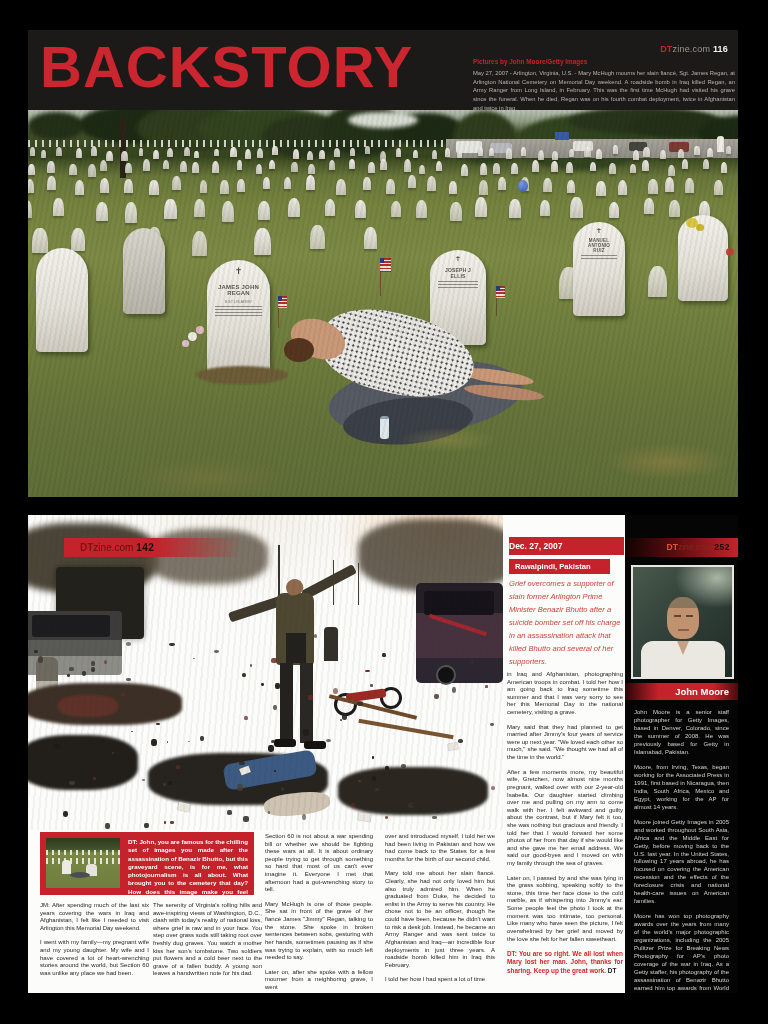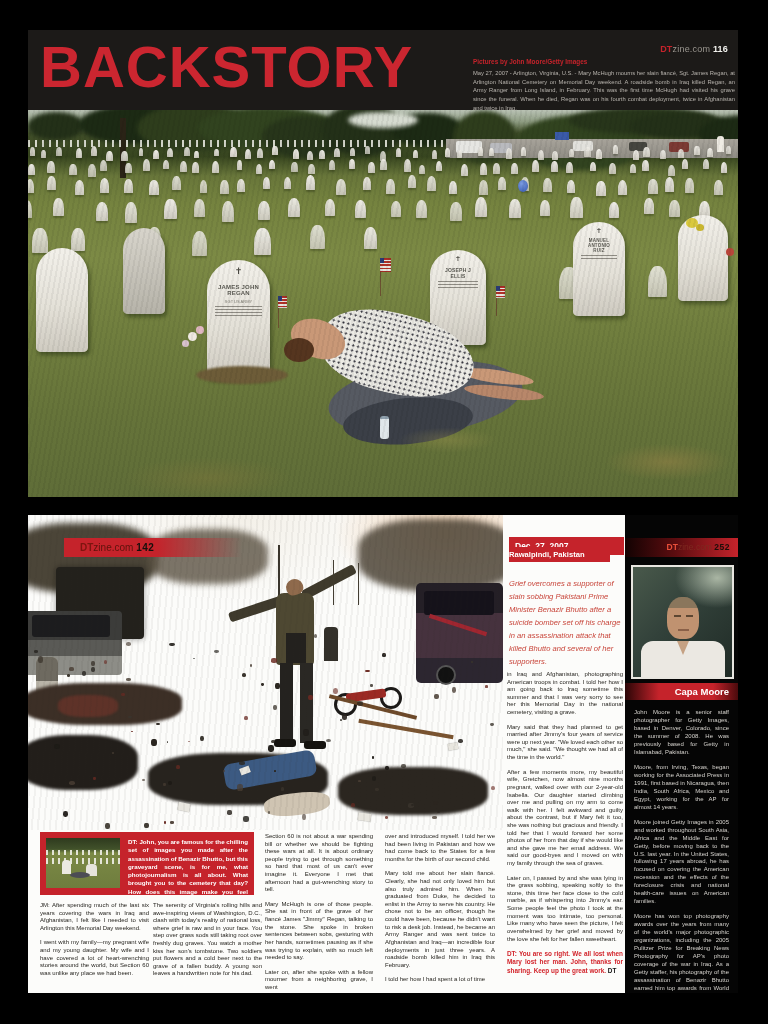--- a/index.html
+++ b/index.html
@@ -526,37 +526,37 @@
       <p>I told her how I had spent a lot of time</p>
     </div>
     <div class="txtcol" style="left:479px;top:156px;width:116px;">
       <p>in Iraq and Afghanistan, photographing American troops in combat. I told her how I am going back to Iraq sometime this summer and that I was very sorry to see her this Memorial Day in the national cemetery, visiting a grave.</p>
       <p>Mary said that they had planned to get married after Jimmy's four years of service were up next year. "We loved each other so much," she said. "We thought we had all of the time in the world."</p>
       <p>After a few moments more, my beautiful wife, Gretchen, now almost nine months pregnant, walked over with our 2-year-old Isabella. Our daughter started climbing over me and pulling on my arm to come walk with her. I felt awkward and guilty about the contrast, but if Mary felt it too, she was nothing but gracious and friendly. I told her that I would forward her some photos of her from that day if she would like and she gave me her email address. We said our good-byes and I moved on with my family through the sea of graves.</p>
       <p>Later on, I passed by and she was lying in the grass sobbing, speaking softly to the stone, this time her face close to the cold marble, as if whispering into Jimmy's ear. Some people feel the photo I took at the moment was too intimate, too personal. Like many who have seen the picture, I felt overwhelmed by her grief and moved by the love she felt for her fallen sweetheart.</p>
       <p class="closing"><span>DT: You are so right. We all lost when Mary lost her man. John, thanks for sharing. Keep up the great work. </span><span class="endmark">DT</span></p>
     </div>
 
-    <div class="datebox" style="left:481px;top:22px;width:115px;height:18px;font-size:8.5px;line-height:18px;padding-left:6px;">Dec. 27, 2007</div>
-    <div class="datebox" style="left:481px;top:32px;width:101px;height:15px;font-size:7.6px;line-height:15px;">Rawalpindi, Pakistan</div>
-    <div class="standfirst">Grief overcomes a supporter of slain sobbing Pakistani Prime Minister Benazir Bhutto after a suicide bomber set off his charge in an assassination attack that killed Bhutto and several of her supporters.</div>
+    <div class="datebox" style="left:481px;top:22px;width:115px;height:18px;font-size:8.5px;line-height:18px;">Dec. 27, 2007</div>
+    <div class="datebox" style="left:481px;top:44px;width:101px;height:15px;font-size:7.6px;line-height:15px;padding-left:6px;">Rawalpindi, Pakistan</div>
+    <div class="standfirst">Grief overcomes a supporter of slain former Arlington Prime Minister Benazir Bhutto after a suicide bomber set off his charge in an assassination attack that killed Bhutto and several of her supporters.</div>
 
     <div class="sidebar">
       <div class="bar141">
         <span class="f-dt">DT</span><span class="f-site">zine.com</span> <span class="f-num">252</span>
       </div>
       <div class="portrait">
         <div class="abs" style="left:8px;top:74px;width:84px;height:36px;background:#ebe8e2;border-radius:12px 12px 0 0;"></div>
         <div class="abs" style="left:44px;top:74px;width:12px;height:14px;background:#c5a183;clip-path:polygon(0 0,100% 0,50% 100%);"></div>
         <div class="abs" style="left:34px;top:30px;width:32px;height:42px;background:linear-gradient(180deg,#8a765c 0 26%,#c09270 26% 100%);border-radius:45% 45% 40% 40%;"></div>
         <div class="abs" style="left:41px;top:48px;width:7px;height:1.5px;background:#5c4632;"></div>
         <div class="abs" style="left:53px;top:48px;width:7px;height:1.5px;background:#5c4632;"></div>
         <div class="abs" style="left:45px;top:62px;width:11px;height:1.5px;background:#8a6048;"></div>
       </div>
-      <div class="nameplate">Capa Moore</div>
+      <div class="nameplate">John Moore</div>
       <div class="bio">
         <p>John Moore is a senior staff photographer for Getty Images, based in Denver, Colorado, since the summer of 2008. He was previously based for Getty in Islamabad, Pakistan.</p>
         <p>Moore, from Irving, Texas, began working for the Associated Press in 1991, first based in Nicaragua, then India, South Africa, Mexico and Egypt, working for the AP for almost 14 years.</p>
         <p>Moore joined Getty Images in 2005 and worked throughout South Asia, Africa and the Middle East for Getty, before moving back to the U.S. last year. In the United States, following 17 years abroad, he has focused on covering the American recession and the effects of the foreclosure crisis and national health-care issues on American families.</p>
         <p>Moore has won top photography awards over the years from many of the world's major photographic organizations, including the 2005 Pulitzer Prize for Breaking News Photography for AP's photo coverage of the war in Iraq. As a Getty staffer, his photography of the assassination of Benazir Bhutto earned him top awards from World Press Photo and the Robert Capa Gold Medal for courage in photojournalism given by the Overseas Press Club.</p>
       </div>
     </div>
   </div>
 </div>
 

